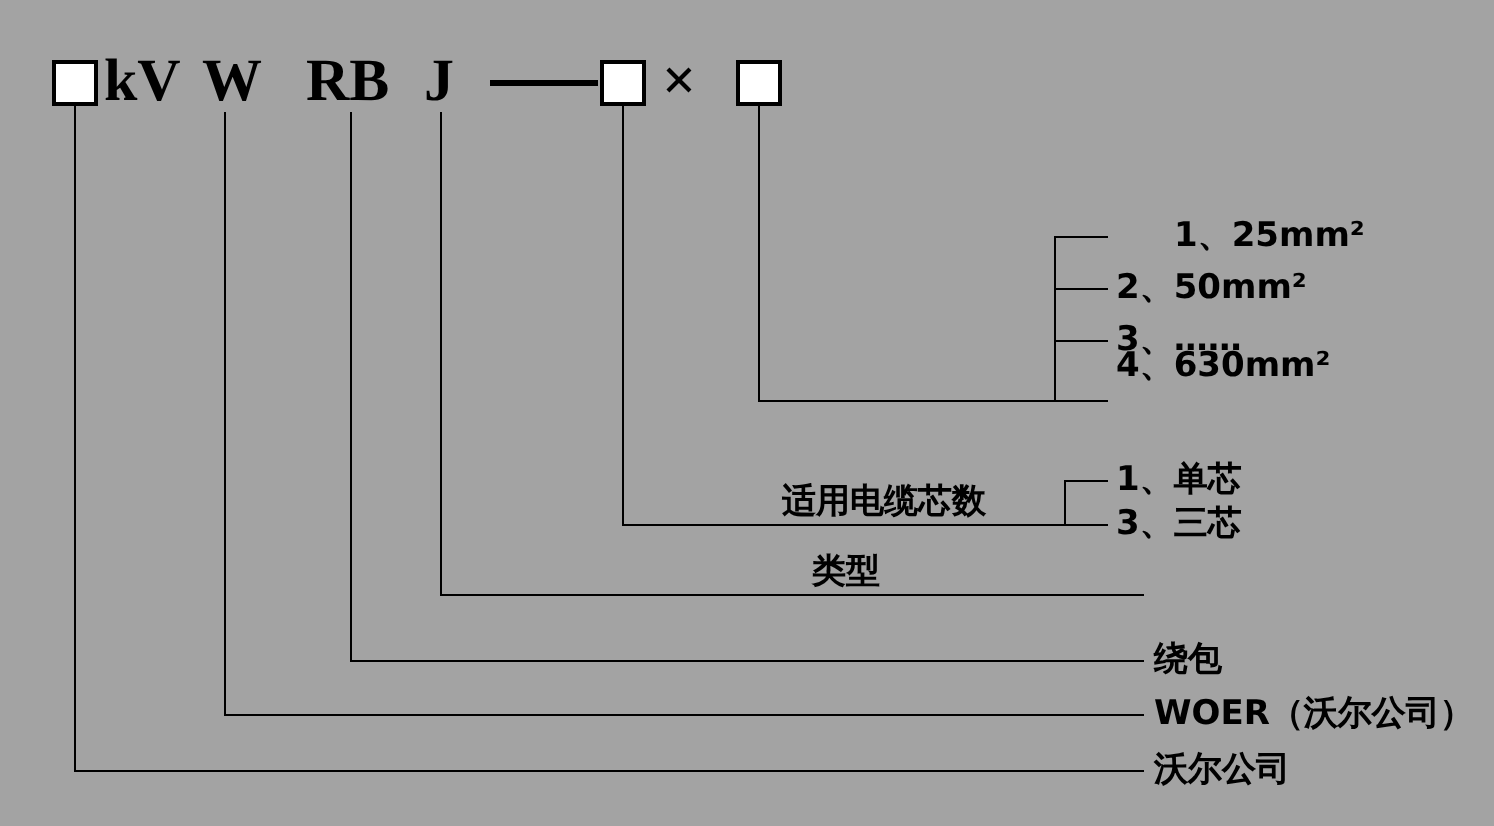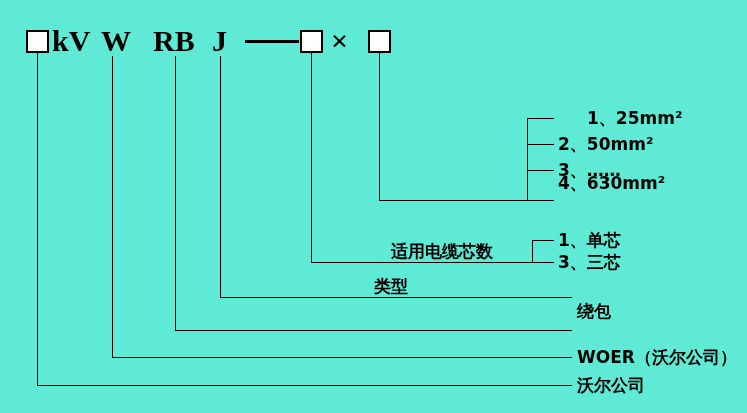--- a/index.html
+++ b/index.html
@@ -1,21 +1,21 @@
 <!DOCTYPE html>
 <html><head>
 <meta charset="utf-8">
 <style>
   * { margin: 0; padding: 0; box-sizing: border-box; }
   html, body { background: #ffffff; }
   .diagram {
     position: relative;
     width: 747px;
     height: 413px;
-    background: #5eead4;
+    background: #a3a3a3;
     color: #000;
     font-family: "DejaVu Sans", sans-serif;
     overflow: hidden;
   }
   .sym {
     position: absolute;
     font-family: "Liberation Serif", serif;
     font-weight: bold;
     font-size: 30px;
     line-height: 1;
@@ -75,24 +75,24 @@
 
   <div class="hl" style="left:311px; top:262px; width:222px;"></div>
   <span class="lbl" style="left:391px; top:242px;">适用电缆芯数</span>
   <div class="vl" style="left:532px; top:240px; height:23px;"></div>
   <div class="hl" style="left:532px; top:240px; width:22px;"></div>
   <div class="hl" style="left:532px; top:262px; width:22px;"></div>
   <span class="lbl" style="left:558px; top:231px;">1、单芯</span>
   <span class="lbl" style="left:558px; top:253px;">3、三芯</span>
 
   <div class="hl" style="left:220px; top:297px; width:352px;"></div>
-  <span class="lbl" style="left:374px; top:277px;">类型</span>
+  <span class="lbl" style="left:406px; top:277px;">类型</span>
 
   <div class="hl" style="left:175px; top:330px; width:397px;"></div>
-  <span class="lbl" style="left:577px; top:302px;">绕包</span>
+  <span class="lbl" style="left:577px; top:321px;">绕包</span>
 
   <div class="hl" style="left:112px; top:357px; width:460px;"></div>
   <span class="lbl" style="left:577px; top:348px;text-align:right;">WOER（沃尔公司）</span>
 
   <div class="hl" style="left:37px; top:385px; width:535px;"></div>
   <span class="lbl" style="left:577px; top:376px;">沃尔公司</span>
 
 </div>
 
 </body></html>

